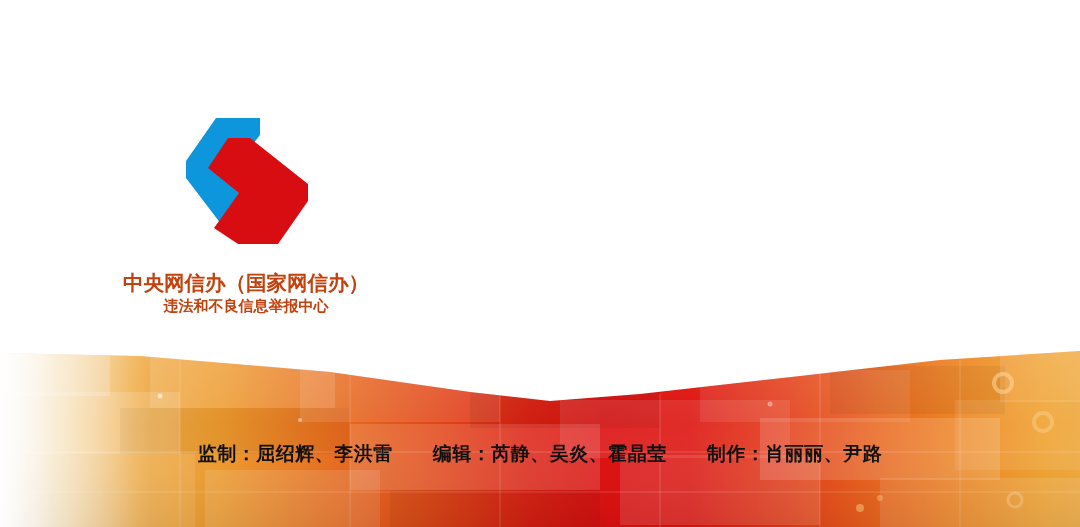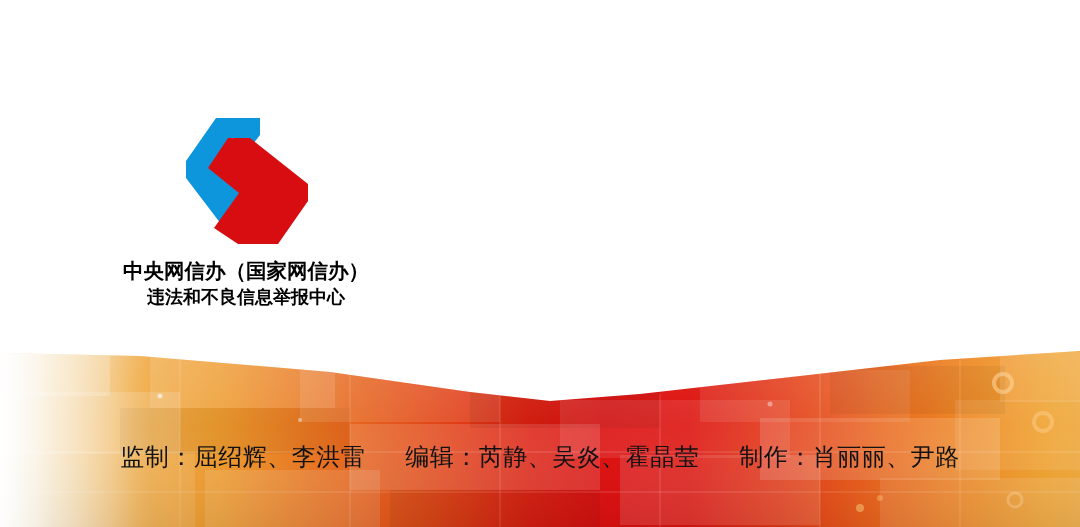--- a/index.html
+++ b/index.html
@@ -39,31 +39,31 @@
     left: 90px;
     top: 0px;
     width: 122px;
     height: 126px;
   }
   #logo-mark svg { display: block; width: 122px; height: 126px; }
 
   #logo-caption {
     position: absolute;
     left: 0;
-    top: 140px;
+    top: 152px;
     width: 300px;
     text-align: center;
     font-family: "DejaVu Sans", "Liberation Sans", sans-serif;
     font-weight: 700;
-    color: #000000;
+    color: #c2410c;
     line-height: 1.30;
     letter-spacing: 0px;
   }
   .cap-line { font-size: 20.5px; white-space: nowrap; }
-  .cap-line.l2 { font-size: 18px; }
+  .cap-line.l2 { font-size: 15px; }
 
   
   #headline {
     position: absolute;
     left: 452px;
     top: 110px;
     width: 520px;
   }
   .hl-line {
     font-family: "DejaVu Serif", "Liberation Serif", serif;
@@ -92,22 +92,22 @@
   #credits {
     position: absolute;
     left: 0;
     top: 441px;
     width: 1080px;
     text-align: center;
     white-space: nowrap;
   }
   .credit-seg {
     font-family: "DejaVu Serif", "Liberation Serif", serif;
-    font-weight: 400;
-    font-size: 24px;
+    font-weight: 700;
+    font-size: 19px;
     color: #111111;
     letter-spacing: 0.5px;
   }
   .credit-gap { display: inline-block; width: 40px; }
 </style>
 </head>
 <body>
 
 <div id="poster">
 

